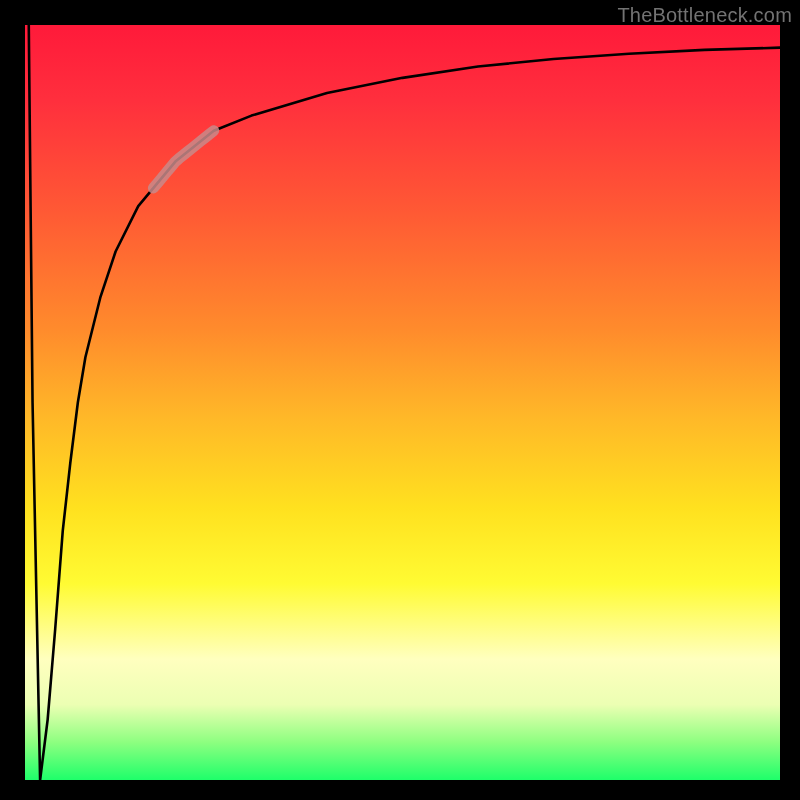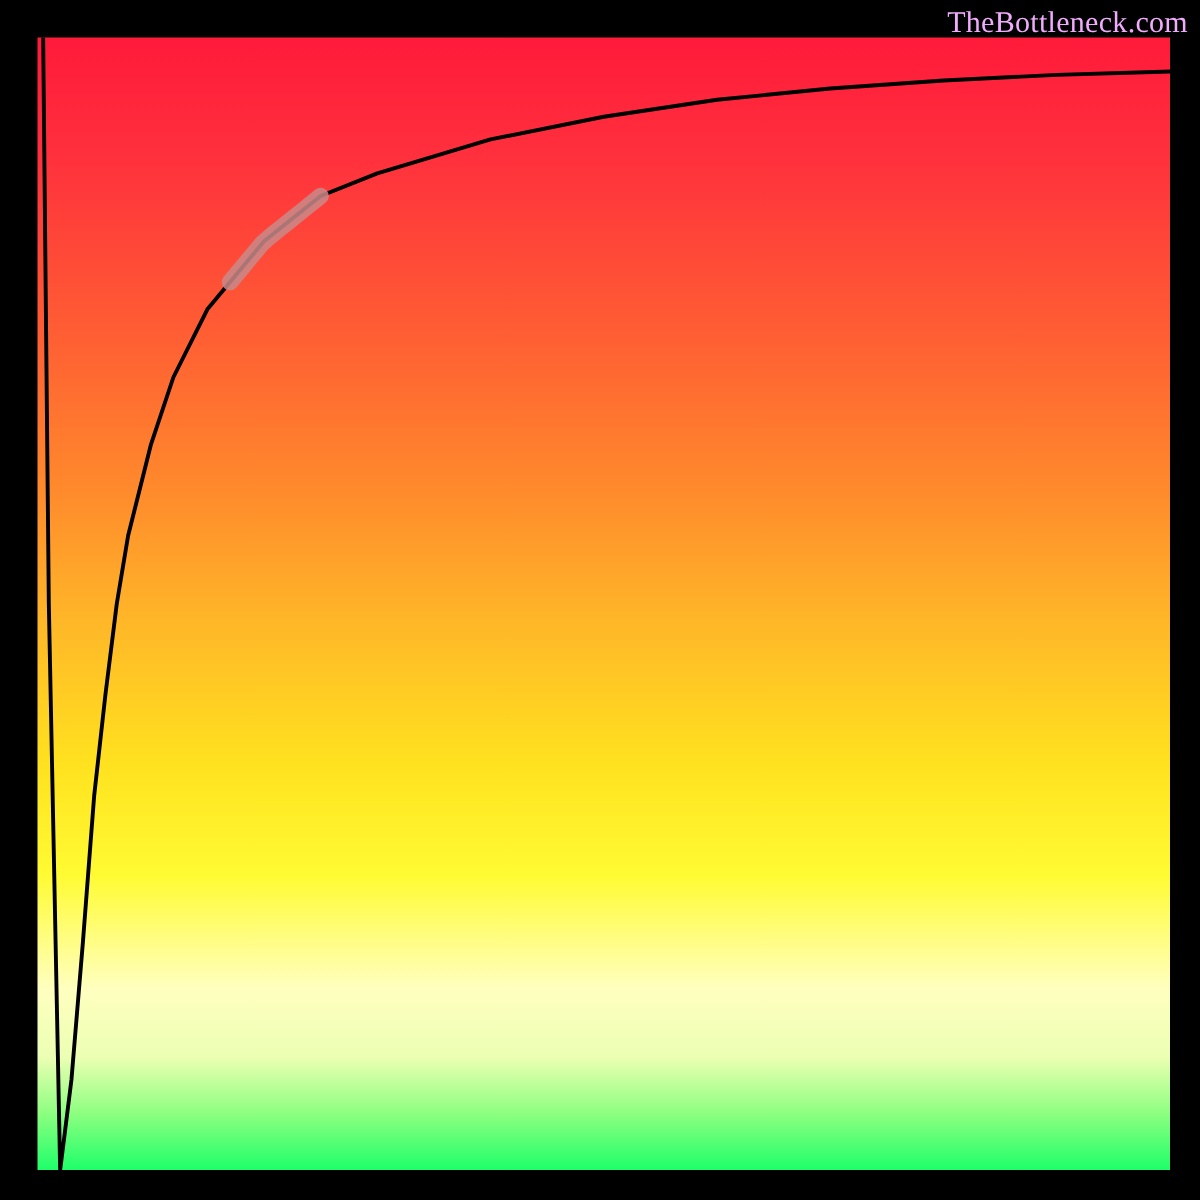--- a/index.html
+++ b/index.html
@@ -36,28 +36,27 @@
       #ffffbf 84%,
       #ecffb3 90%,
       #8dff80 95%,
       #1eff6a 100%
     );
   }
   .watermark {
     position: absolute;
     top: 4px;
     right: 8px;
-    color: #f0abfc;
+    color: #737373;
     font-size: 20px;
     font-weight: 500;
     letter-spacing: 0.2px;
     user-select: none;
     pointer-events: none;
     z-index: 5;
-    font-family: Liberation Serif, serif;
   }
   svg.curve-layer {
     position: absolute;
     left: 25px;
     top: 25px;
     width: 755px;
     height: 755px;
     z-index: 2;
     pointer-events: none;
   }

